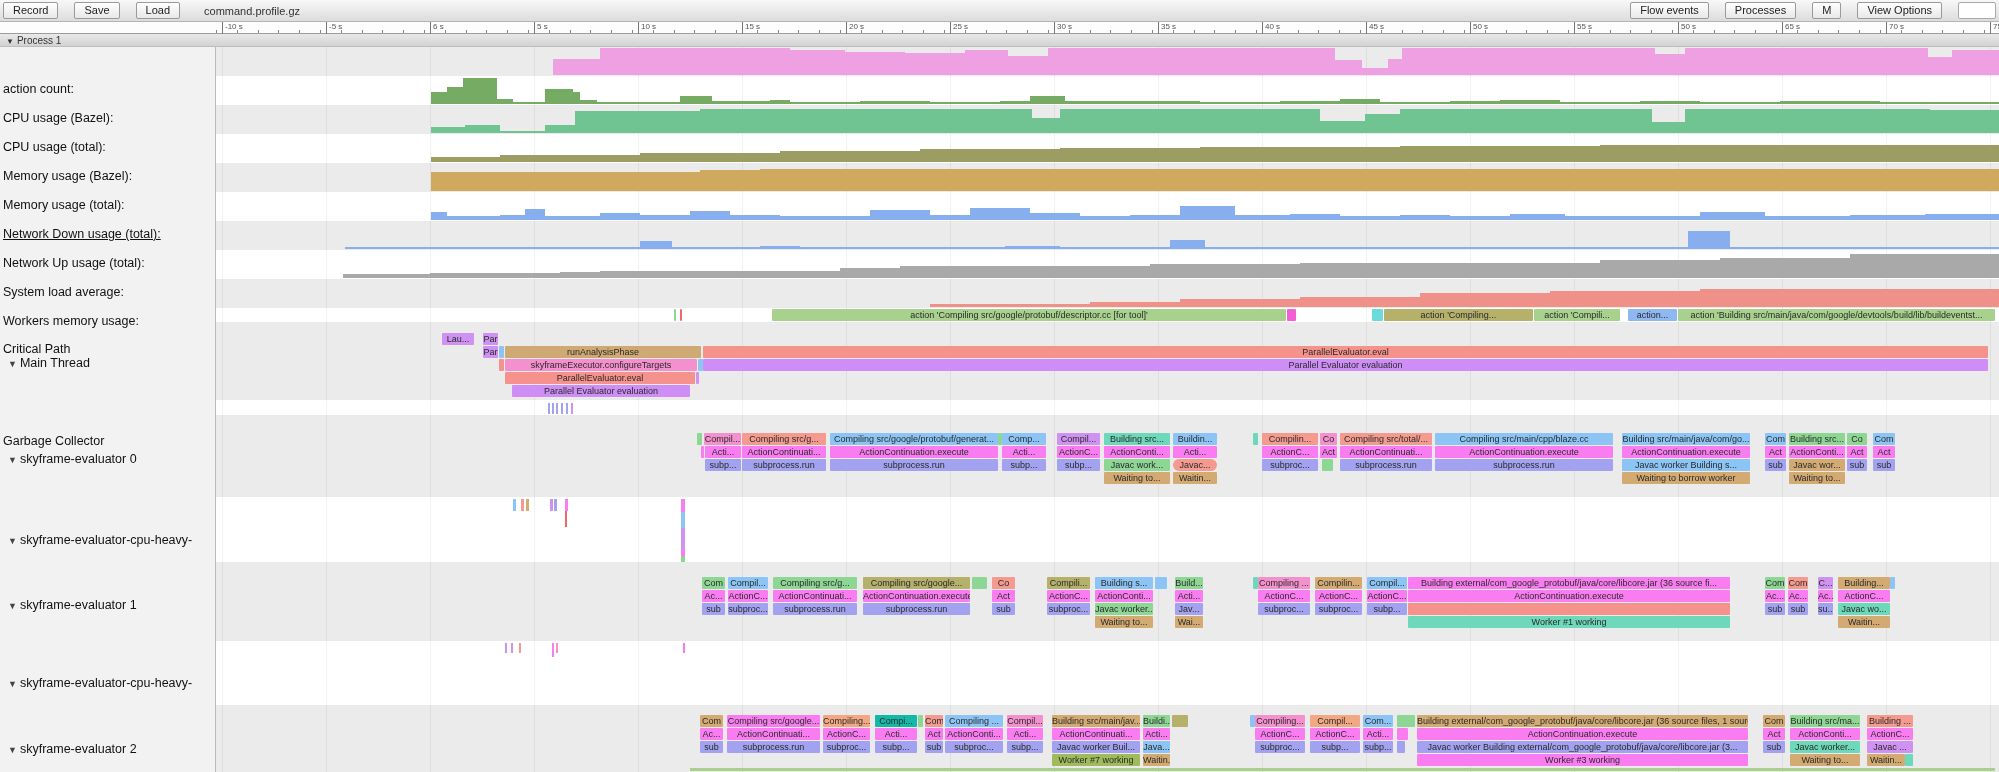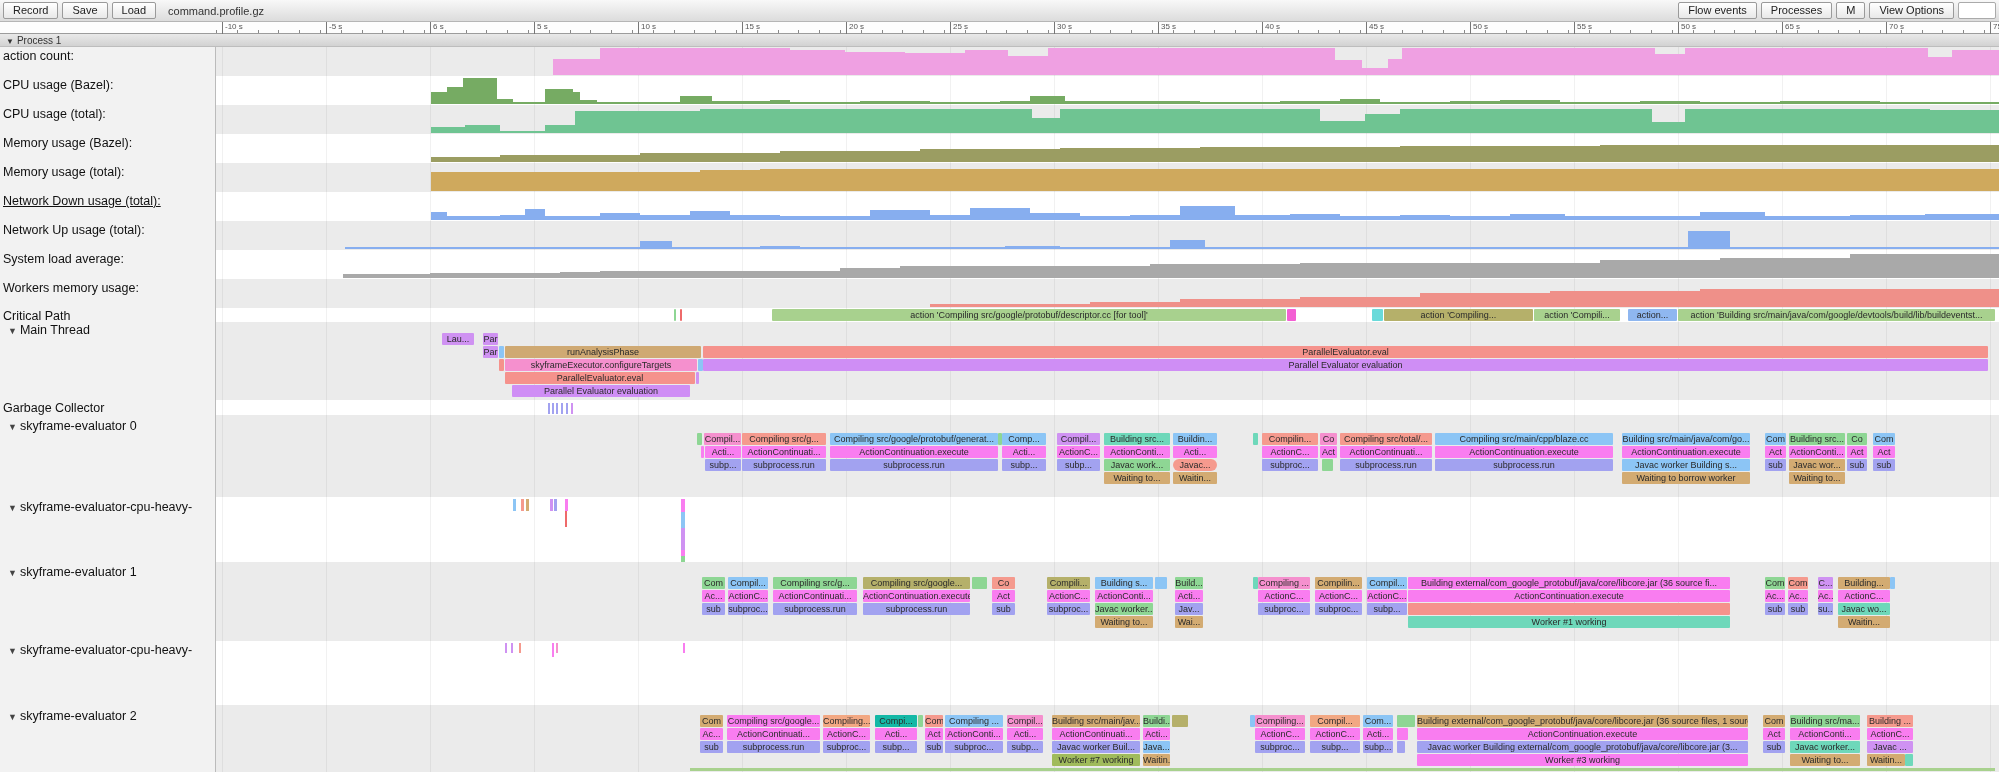--- a/index.html
+++ b/index.html
@@ -3,21 +3,21 @@
 <meta charset="utf-8">
 <style>
   * { margin:0; padding:0; box-sizing:border-box; }
   html,body { width:1999px; height:772px; overflow:hidden;
     font-family:"Liberation Sans", sans-serif; background:#fff; }
   #canvas { position:relative; width:1999px; height:772px; overflow:hidden; }
 
   
   #toolbar { position:absolute; left:0; top:0; width:1999px; height:22px;
     background:linear-gradient(#f8f8f8,#dcdcdc); border-bottom:1px solid #b5b5b5;
-    display:flex; align-items:center; padding:0 3px; gap:4px; }
+    display:flex; align-items:center; padding:0 3px; gap:16px; }
   .tb-btn { height:17px; padding:0 9px; font-size:11px; line-height:15px; color:#222;
     background:linear-gradient(#ffffff,#e8e8e8); border:1px solid #9a9a9a; border-radius:2px; }
   .tb-file { font-size:11px; color:#333; margin-left:8px; }
   .tb-spacer { flex:1; }
   .tb-right-pad { width:38px; height:17px; background:#fff; border:1px solid #aaa; border-radius:2px; }
 
   
   #ruler { position:absolute; left:0; top:22px; width:1999px; height:12px;
     background:#fdfdfd; border-bottom:1px solid #9c9c9c; }
   .ruler-tick { position:absolute; bottom:0; width:1px; background:#888; }
@@ -29,21 +29,21 @@
     background:linear-gradient(#e9e9e9,#d2d2d2); border-bottom:1px solid #bdbdbd;
     font-size:10px; color:#333; line-height:13px; padding-left:6px; }
   #process-header .arrow { font-size:8px; margin-right:3px; }
 
   #tracks { position:absolute; left:0; top:47px; width:1999px; height:725px; }
   .stripe { position:absolute; left:216px; width:1783px; }
   .gridline { position:absolute; width:1px; background:rgba(0,0,0,0.055); top:0; height:725px; left:0; }
 
   #gutter { position:absolute; left:0; top:47px; width:216px; height:725px;
     background:#f2f2f2; border-right:1px solid #bbb; z-index:5; }
-  .gutter-label { position:absolute; left:3px; font-size:12.5px; color:#111; white-space:nowrap; }
+  .gutter-label { position:absolute; left:3px; font-size:12.5px; color:#111; white-space:nowrap;margin-top:33px; }
   .gutter-label .arrow { font-size:9px; color:#444; margin-right:3px; }
 
   .counter-row { position:absolute; left:0; width:1999px; }
   .counter-seg { position:absolute; bottom:1px; }
 
   .blk { position:absolute; font-size:9px; color:#2a2a2a; text-align:center;
     overflow:hidden; white-space:nowrap; line-height:12px; height:12px; border-radius:1px; }
   .tickblk { position:absolute; }
 </style>
 </head>

